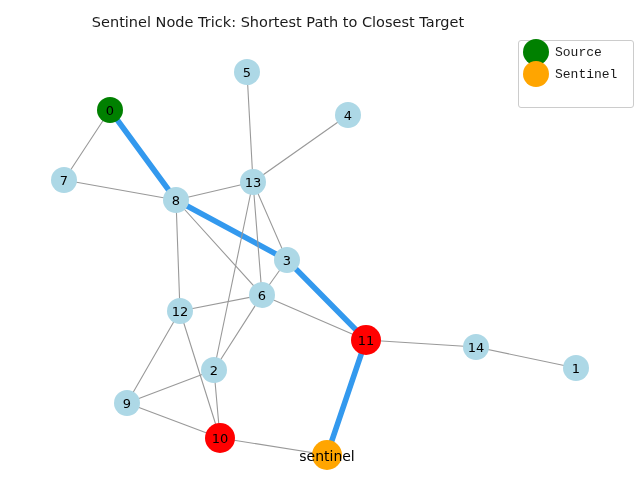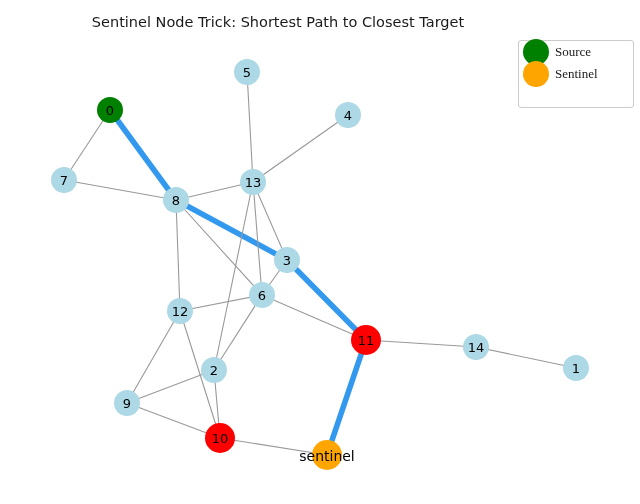--- a/index.html
+++ b/index.html
@@ -71,21 +71,21 @@
     padding-left: 4px;
   }
   .legend-swatch {
     width: 26px;
     height: 26px;
     border-radius: 50%;
     flex: 0 0 auto;
     margin-right: 6px;
   }
   .legend-text {
-    font-family: Liberation Serif, serif;
+    font-family: Liberation Mono, monospace;
     font-size: 13px;
     color: #1a1a1a;
     white-space: nowrap;
   }
 </style>
 </head>
 <body>
 
 <div id="figure">
 

